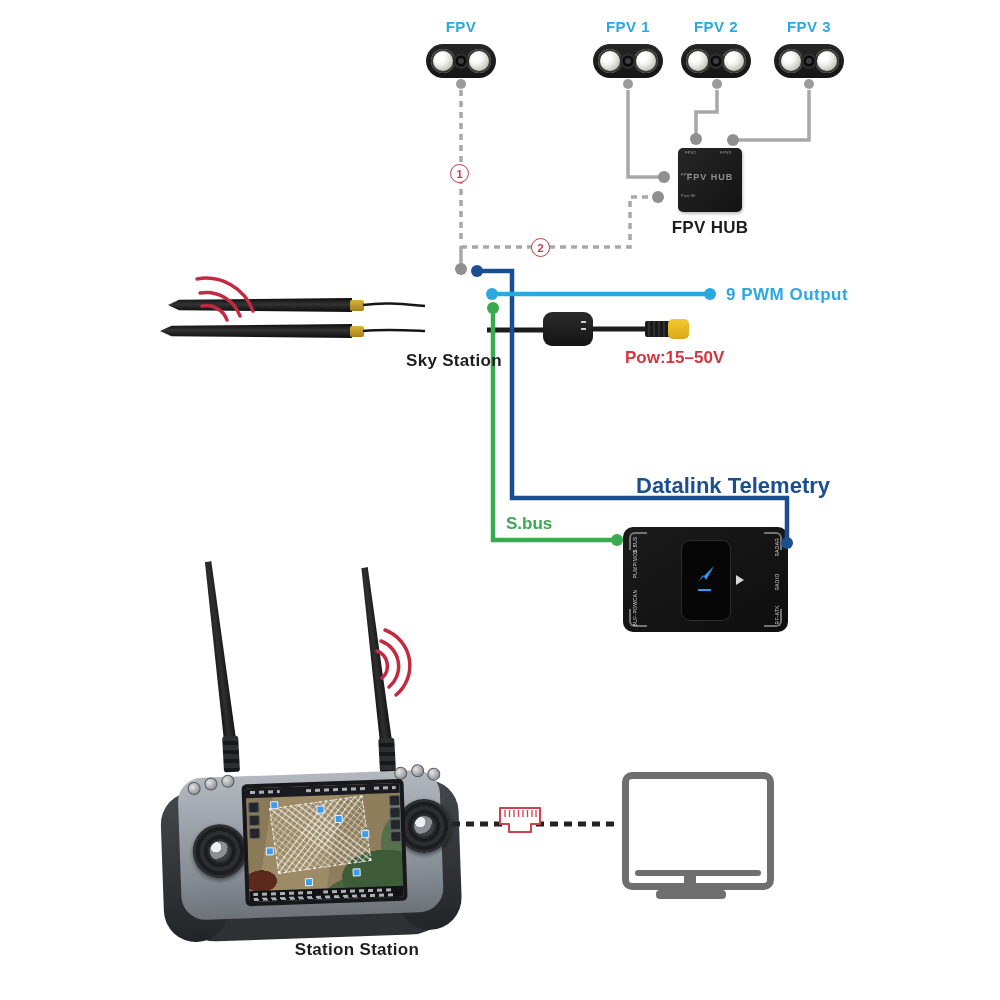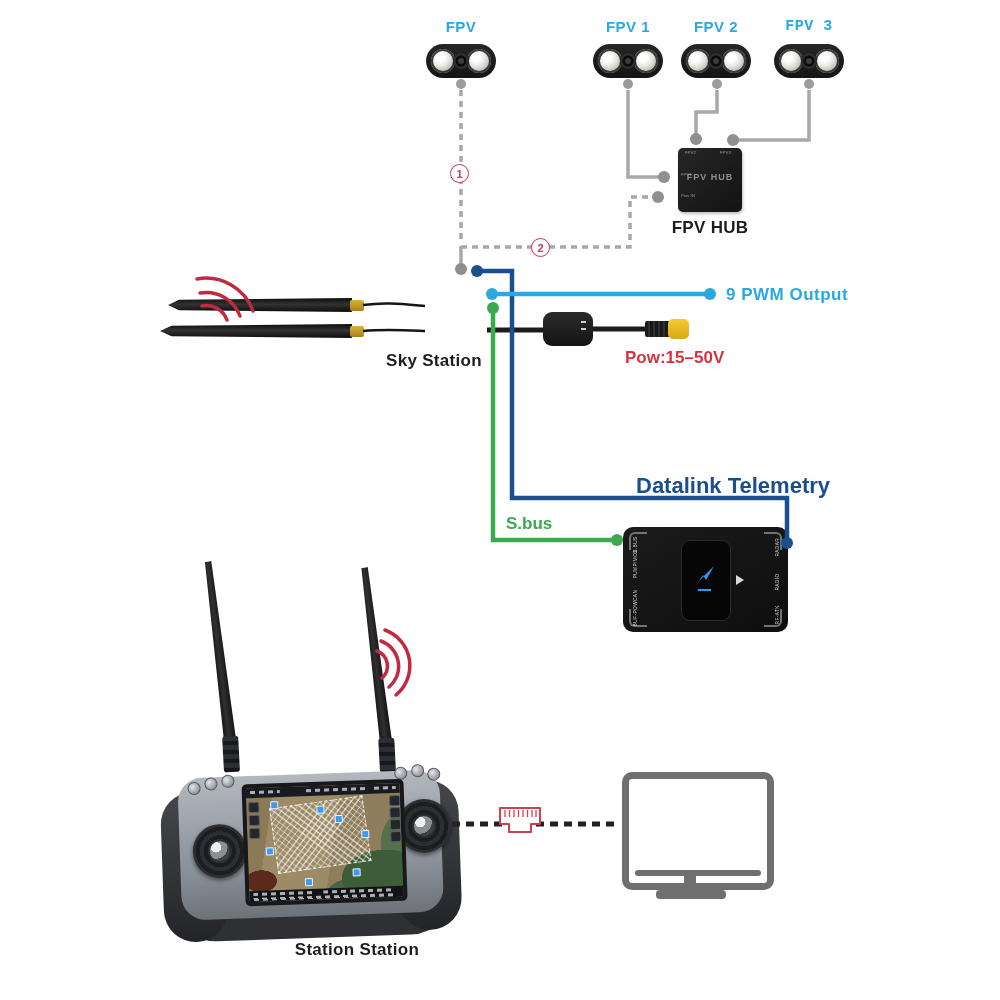--- a/index.html
+++ b/index.html
@@ -103,21 +103,21 @@
   .sma{position:absolute;width:14px;height:11px;background:linear-gradient(#d9b33a,#a87f18);border-radius:2px;}
 </style>
 </head>
 <body>
 
 <div id="canvas">
 
   <div class="lbl cyan-lbl" style="left:426px;top:18px;">FPV</div>
   <div class="lbl cyan-lbl" style="left:593px;top:18px;">FPV 1</div>
   <div class="lbl cyan-lbl" style="left:681px;top:18px;">FPV 2</div>
-  <div class="lbl cyan-lbl" style="left:774px;top:18px;font-family:Liberation Mono, monospace;">FPV 3</div>
+  <div class="lbl cyan-lbl" style="left:774px;top:18px;">FPV 3</div>
 
   <div class="comp cam" style="left:426px;top:44px;">
     <span class="led" style="left:5px;"></span>
     <span class="led" style="left:41px;"></span>
     <span class="lens"></span>
   </div>
   <div class="comp cam" style="left:593px;top:44px;">
     <span class="led" style="left:5px;"></span>
     <span class="led" style="left:41px;"></span>
     <span class="lens"></span>
@@ -140,21 +140,21 @@
     <div class="abs micro" style="left:3px;top:24px;">FPV1</div>
     <div class="abs micro" style="left:3px;top:45px;">Pow IN</div>
   </div>
   <div class="lbl caption" style="left:655px;top:218px;width:110px;">FPV HUB</div>
 
   <div class="comp sky-ant" style="left:168px;top:298px;width:184px;"></div>
   <div class="comp sky-ant" style="left:160px;top:324px;width:192px;"></div>
   <div class="comp sma" style="left:350px;top:300px;"></div>
   <div class="comp sma" style="left:350px;top:326px;"></div>
 
-  <div class="lbl caption" style="left:378px;top:351px;width:112px;">Sky Station</div>
+  <div class="lbl caption" style="left:398px;top:351px;width:112px;">Sky Station</div>
 
   <div class="comp pmod">
     <i style="top:9px;"></i>
       <i style="top:16px;"></i>
   </div>
   <div class="comp xt60-black"></div>
   <div class="comp xt60-yellow"></div>
 
   <div class="lbl" style="left:726px;top:285px;font-size:17px;color:#29a9e0;letter-spacing:.5px;">9 PWM Output</div>
   <div class="lbl" style="left:625px;top:348px;font-size:17px;color:#d6333f;">Pow:15–50V</div>

